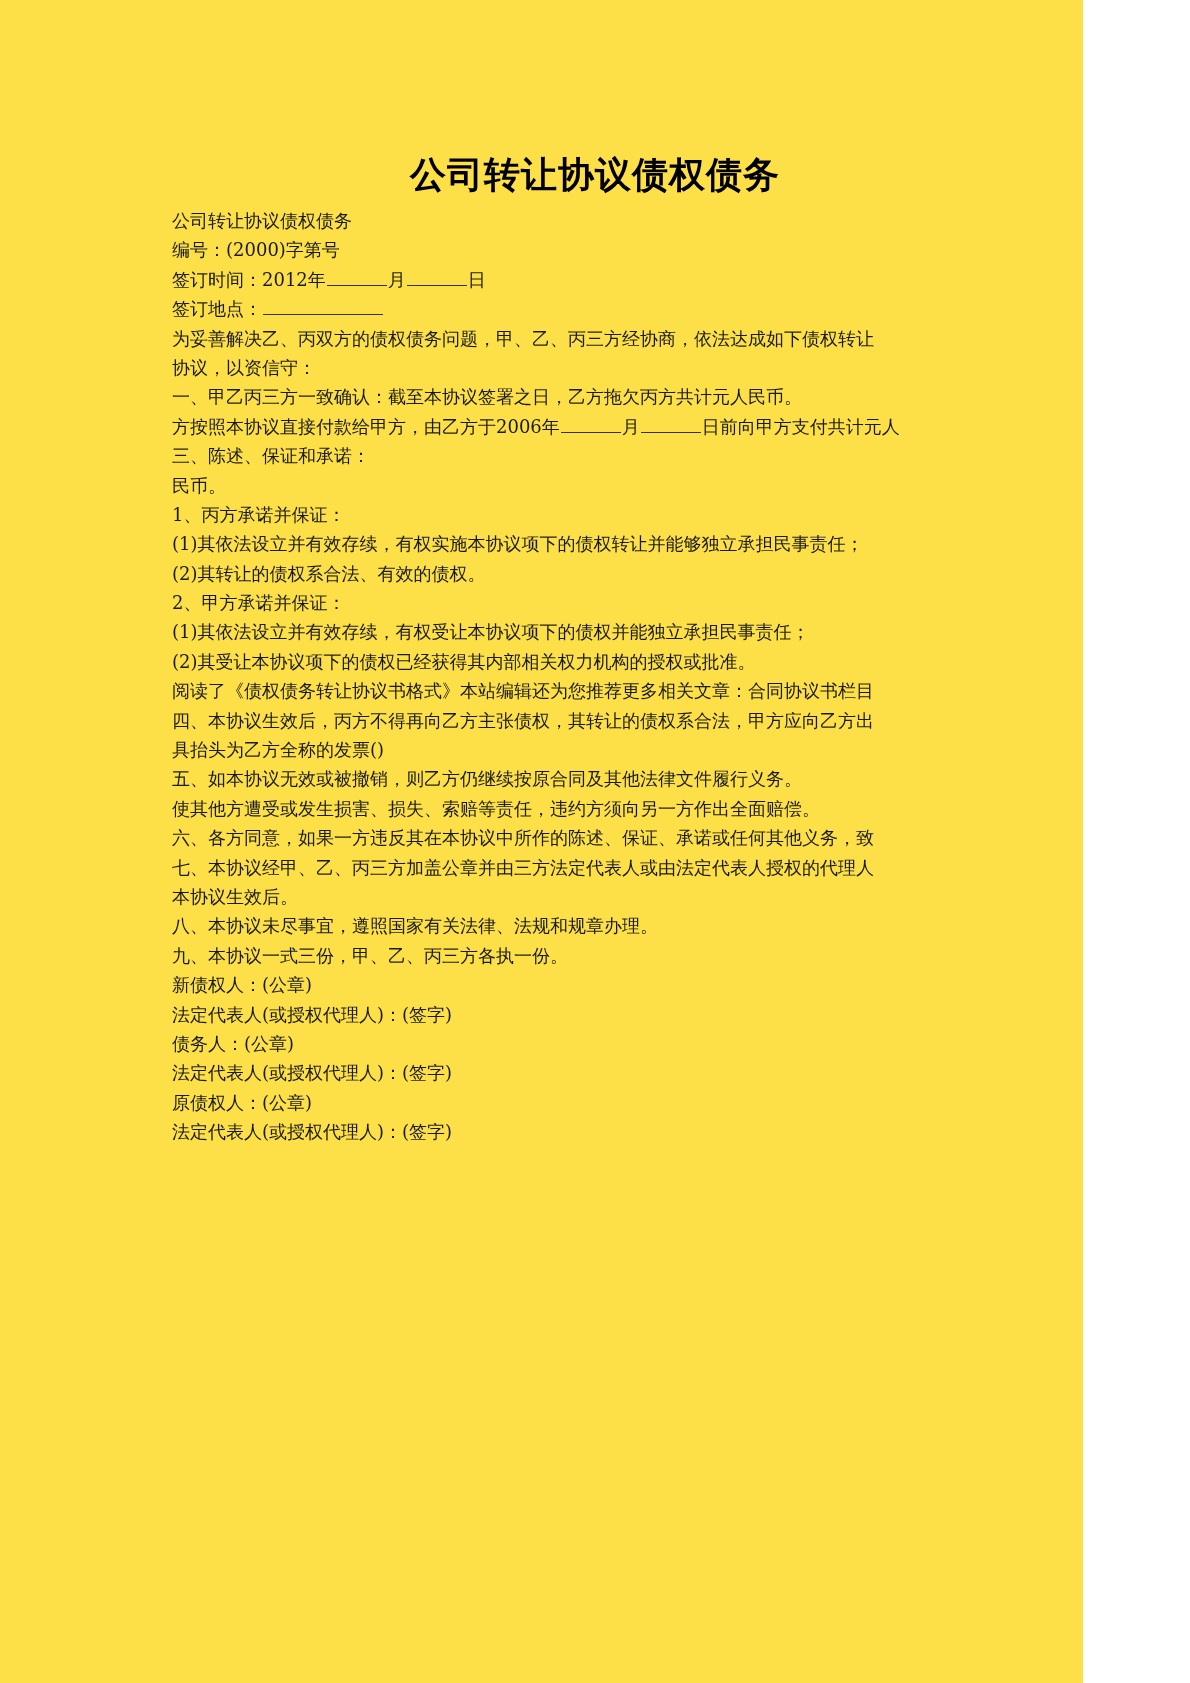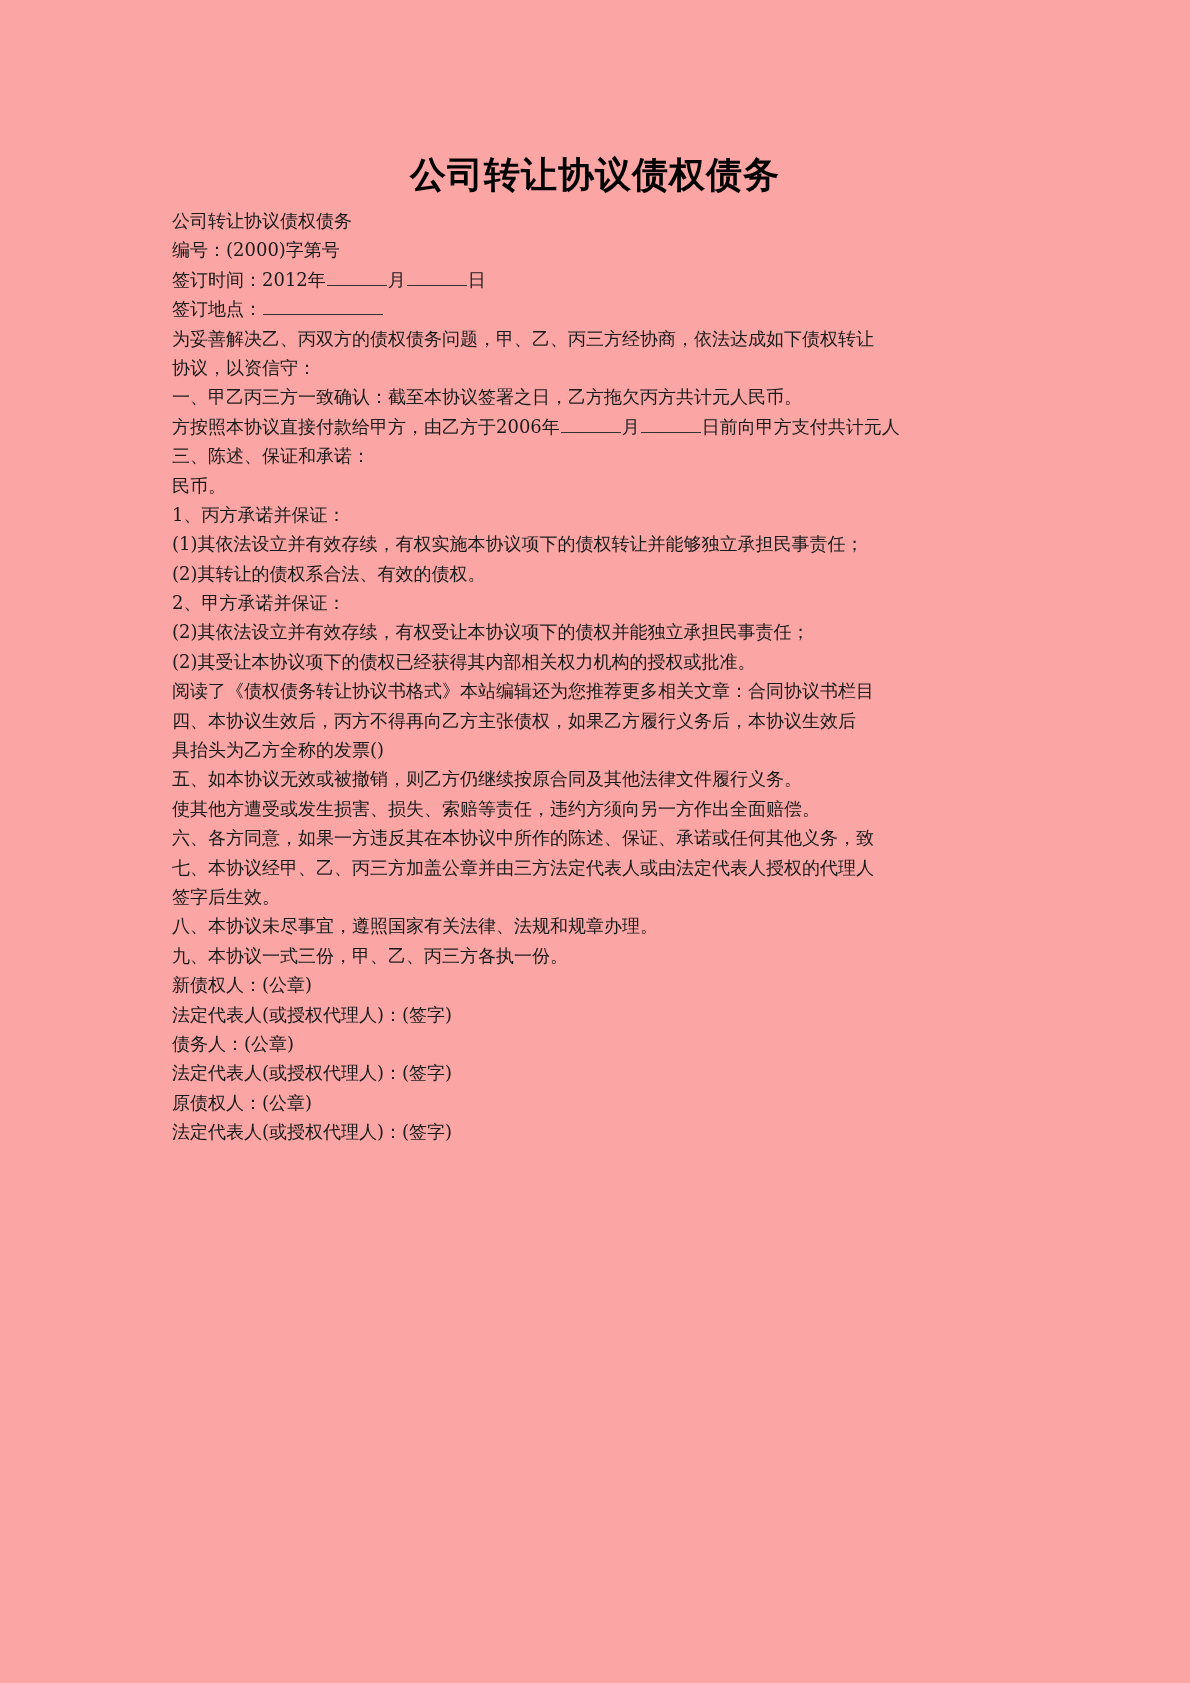--- a/index.html
+++ b/index.html
@@ -12,23 +12,23 @@
       height: 1683px;
       position: relative;
       overflow: hidden;
       font-family: "DejaVu Serif", "Liberation Serif", serif;
       color: #111111;
     }
     .page {
       position: absolute;
       left: 0;
       top: 0;
-      width: 1190px;
+      width: 1083px;
       height: 1683px;
-      background: #fca5a5;
+      background: #fde047;
     }
     .title {
       position: absolute;
       left: 0;
       top: 150px;
       width: 1190px;
       text-align: center;
       font-family: "DejaVu Sans", "Liberation Sans", sans-serif;
       font-weight: bold;
       font-size: 36px;
@@ -83,35 +83,35 @@
     <span class="line">一、甲乙丙三方一致确认：截至本协议签署之日，乙方拖欠丙方共计元人民币。</span>
 
     <span class="line"><span>方按照本协议直接付款给甲方，由乙方于2006年</span><span class="blank w60"></span><span>月</span><span class="blank w60"></span><span>日前向甲方支付共计元人</span></span>
     <span class="line">三、陈述、保证和承诺：</span>
 
     <span class="line">民币。</span>
     <span class="line">1、丙方承诺并保证：</span>
     <span class="line">(1)其依法设立并有效存续，有权实施本协议项下的债权转让并能够独立承担民事责任；</span>
     <span class="line">(2)其转让的债权系合法、有效的债权。</span>
     <span class="line">2、甲方承诺并保证：</span>
-    <span class="line">(2)其依法设立并有效存续，有权受让本协议项下的债权并能独立承担民事责任；</span>
+    <span class="line">(1)其依法设立并有效存续，有权受让本协议项下的债权并能独立承担民事责任；</span>
     <span class="line">(2)其受让本协议项下的债权已经获得其内部相关权力机构的授权或批准。</span>
 
     <span class="line">阅读了《债权债务转让协议书格式》本站编辑还为您推荐更多相关文章：合同协议书栏目</span>
 
-    <span class="line">四、本协议生效后，丙方不得再向乙方主张债权，如果乙方履行义务后，本协议生效后</span>
+    <span class="line">四、本协议生效后，丙方不得再向乙方主张债权，其转让的债权系合法，甲方应向乙方出</span>
     <span class="line">具抬头为乙方全称的发票()</span>
 
     <span class="line">五、如本协议无效或被撤销，则乙方仍继续按原合同及其他法律文件履行义务。</span>
 
     <span class="line">使其他方遭受或发生损害、损失、索赔等责任，违约方须向另一方作出全面赔偿。</span>
     <span class="line">六、各方同意，如果一方违反其在本协议中所作的陈述、保证、承诺或任何其他义务，致</span>
 
     <span class="line">七、本协议经甲、乙、丙三方加盖公章并由三方法定代表人或由法定代表人授权的代理人</span>
-    <span class="line">签字后生效。</span>
+    <span class="line">本协议生效后。</span>
 
     <span class="line">八、本协议未尽事宜，遵照国家有关法律、法规和规章办理。</span>
     <span class="line">九、本协议一式三份，甲、乙、丙三方各执一份。</span>
 
     <span class="line">新债权人：(公章)</span>
     <span class="line">法定代表人(或授权代理人)：(签字)</span>
     <span class="line">债务人：(公章)</span>
     <span class="line">法定代表人(或授权代理人)：(签字)</span>
     <span class="line">原债权人：(公章)</span>
     <span class="line">法定代表人(或授权代理人)：(签字)</span>

